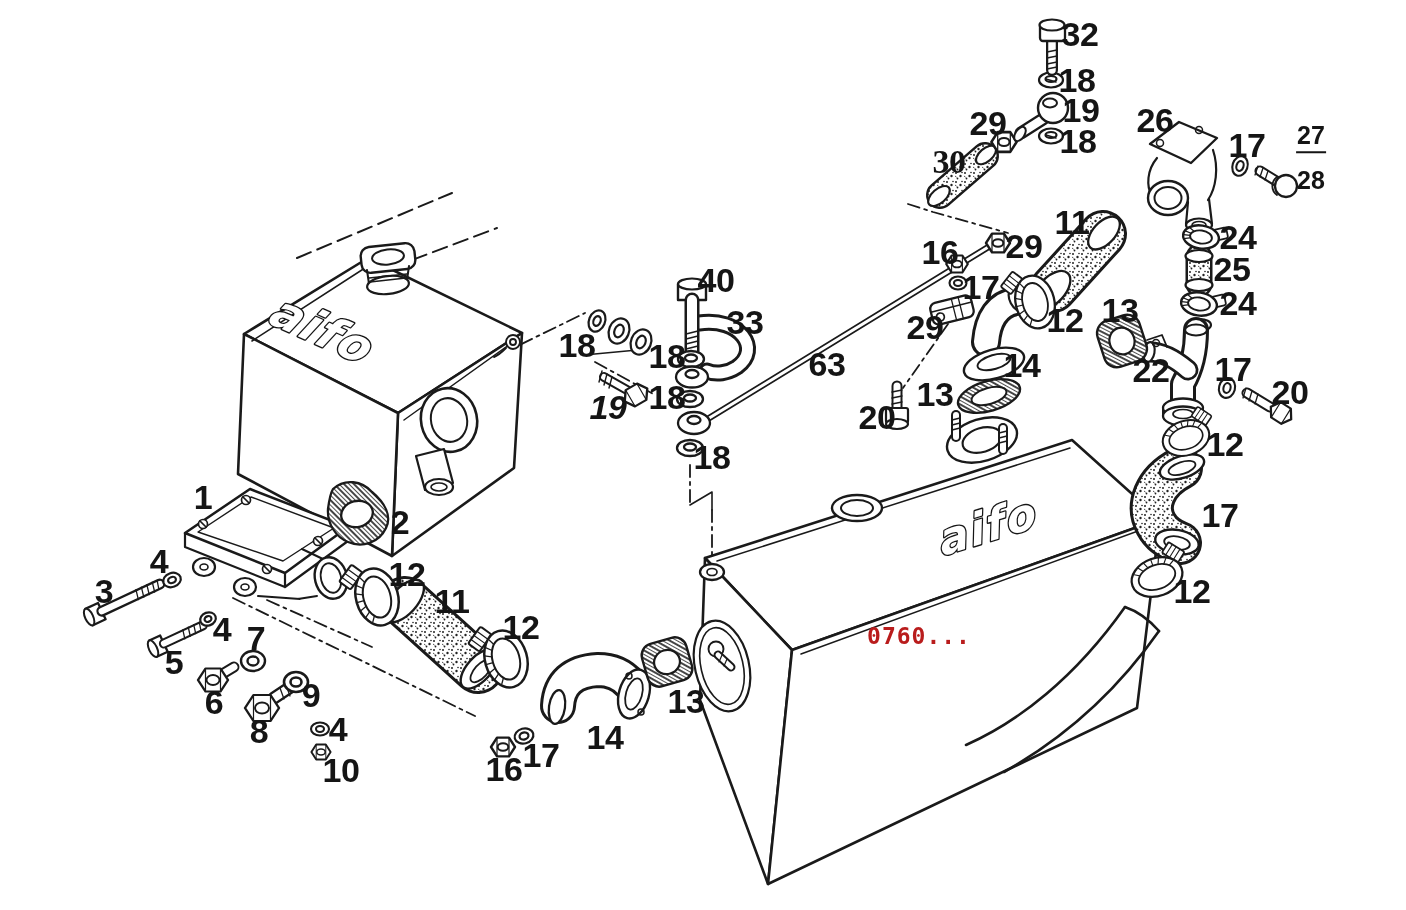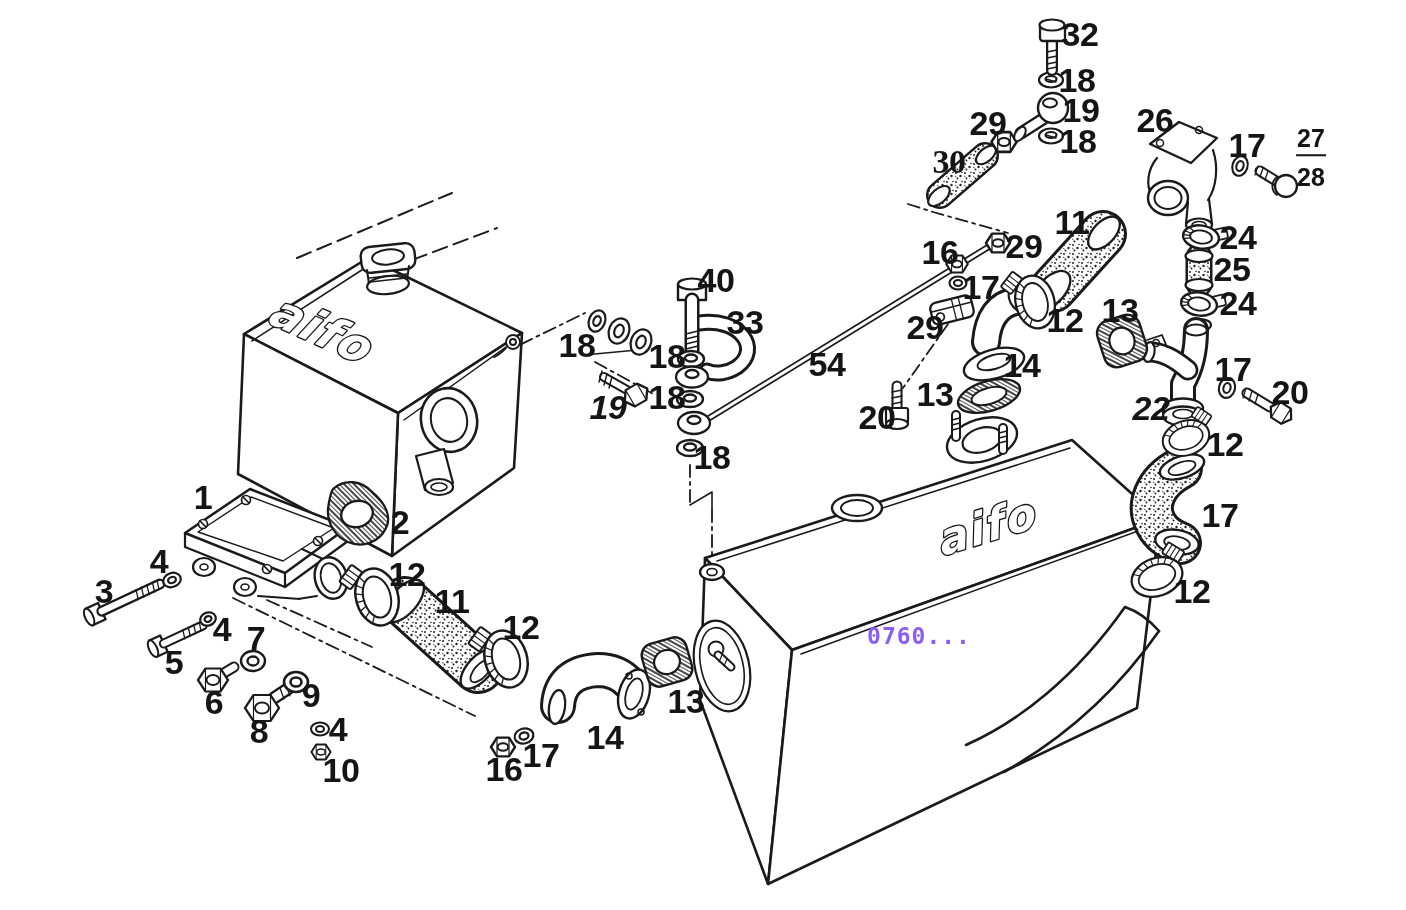--- a/index.html
+++ b/index.html
@@ -12,25 +12,25 @@
     position:absolute;transform:translate(-50%,-50%);
     font-family:"Liberation Sans",sans-serif;font-size:34px;font-weight:bold;
     color:#151515;letter-spacing:-0.5px;white-space:nowrap;line-height:1;
   }
   .stacked{
     position:absolute;transform:translate(-50%,-50%);
     font-family:"Liberation Sans",sans-serif;font-size:25px;font-weight:bold;
     color:#151515;text-align:center;line-height:1.05;
   }
   .stacked .top{border-bottom:2.5px solid #151515;padding:0 1px 3px 1px;}
-  .stacked .bot{padding-top:8px;}
+  .stacked .bot{padding-top:14px;}
   .modelcode{
     position:absolute;transform:translate(-50%,-50%);
     font-family:"DejaVu Sans Mono",monospace;font-size:23px;font-weight:bold;
-    color:#8b5cf6;letter-spacing:1px;white-space:nowrap;
+    color:#b91c1c;letter-spacing:1px;white-space:nowrap;
   }
 </style>
 </head>
 <body>
 
 <div id="stage">
 
 <svg id="drawing" width="1406" height="910" viewBox="0 0 1406 910">
   <defs>
     <pattern id="spk" width="9" height="9" patternUnits="userSpaceOnUse">
@@ -492,21 +492,21 @@
       <div class="plabel" style="left: 541px; top: 755px;">17</div>
       <div class="plabel" style="left: 605px; top: 737px;">14</div>
       <div class="plabel" style="left: 686px; top: 701px;">13</div>
       <div class="plabel" style="left: 577px; top: 345px;">18</div>
       <div class="plabel" style="left: 608px; top: 407px; font-style: italic;">19</div>
       <div class="plabel" style="left: 716px; top: 280px;">40</div>
       <div class="plabel" style="left: 745px; top: 322px;">33</div>
       <div class="plabel" style="left: 667px; top: 356px;">18</div>
       <div class="plabel" style="left: 667px; top: 397px;">18</div>
       <div class="plabel" style="left: 712px; top: 457px;">18</div>
-      <div class="plabel" style="left: 827px; top: 364px;">54</div>
+      <div class="plabel" style="left: 827px; top: 364px;">63</div>
       <div class="plabel" style="left: 877px; top: 417px;">20</div>
       <div class="plabel" style="left: 925px; top: 327px;">29</div>
       <div class="plabel" style="left: 940px; top: 252px;">16</div>
       <div class="plabel" style="left: 981px; top: 287px;">17</div>
       <div class="plabel" style="left: 1024px; top: 246px;">29</div>
       <div class="plabel" style="left: 1072px; top: 222px;">11</div>
       <div class="plabel" style="left: 1065px; top: 320px;">12</div>
       <div class="plabel" style="left: 935px; top: 394px;">13</div>
       <div class="plabel" style="left: 1022px; top: 365px;">14</div>
       <div class="plabel" style="left: 988px; top: 123px;">29</div>
@@ -514,21 +514,21 @@
       <div class="plabel" style="left: 1080px; top: 34px;">32</div>
       <div class="plabel" style="left: 1077px; top: 80px;">18</div>
       <div class="plabel" style="left: 1081px; top: 110px;">19</div>
       <div class="plabel" style="left: 1078px; top: 141px;">18</div>
       <div class="plabel" style="left: 1155px; top: 120px;">26</div>
       <div class="plabel" style="left: 1247px; top: 145px;">17</div>
       <div class="plabel" style="left: 1238px; top: 237px;">24</div>
       <div class="plabel" style="left: 1232px; top: 269px;">25</div>
       <div class="plabel" style="left: 1238px; top: 303px;">24</div>
       <div class="plabel" style="left: 1120px; top: 310px;">13</div>
-      <div class="plabel" style="left: 1151px; top: 408px; font-style: italic;">22</div>
+      <div class="plabel" style="left: 1151px; top: 370px;">22</div>
       <div class="plabel" style="left: 1233px; top: 369px;">17</div>
       <div class="plabel" style="left: 1290px; top: 392px;">20</div>
       <div class="plabel" style="left: 1225px; top: 444px;">12</div>
       <div class="plabel" style="left: 1220px; top: 515px;">17</div>
       <div class="plabel" style="left: 1192px; top: 591px;">12</div>
     </div>
 
 <div class="stacked" style="left:1311px;top:158px">
   <div class="top">27</div>
   <div class="bot">28</div>

